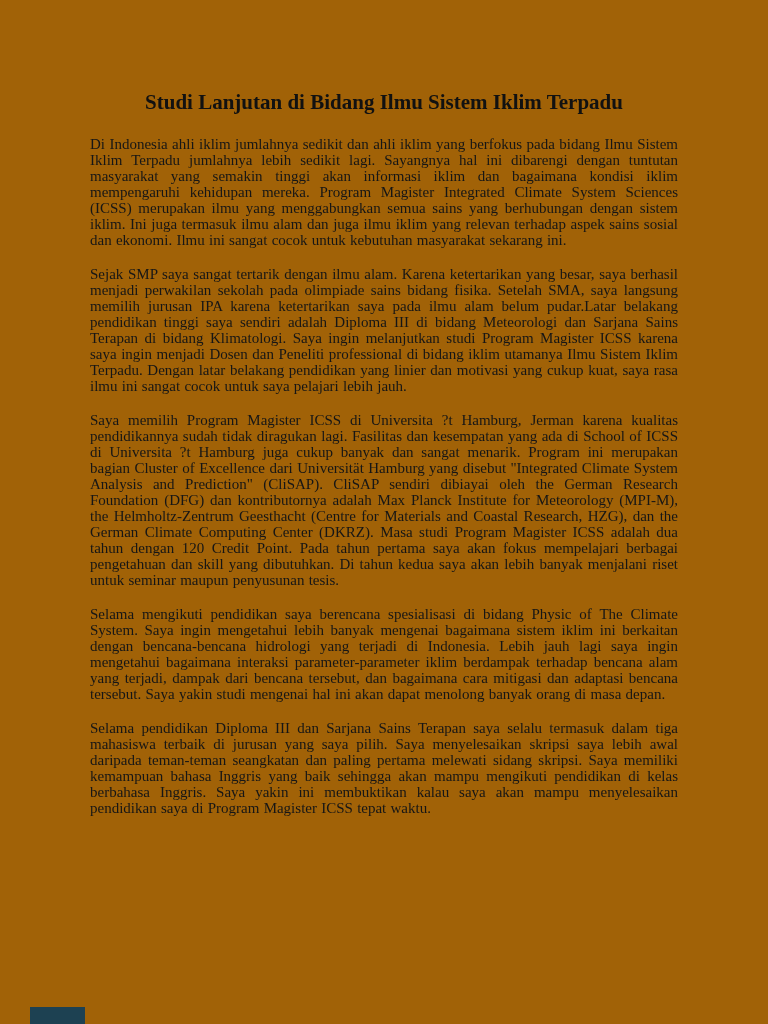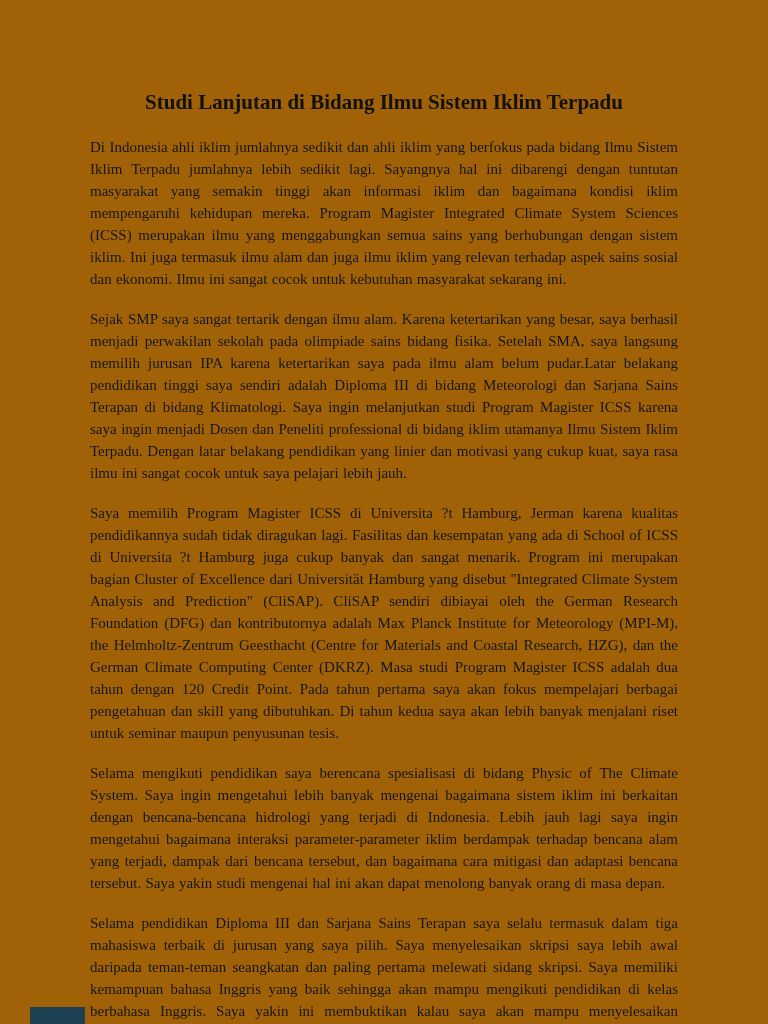--- a/index.html
+++ b/index.html
@@ -30,21 +30,21 @@
   }
   .doc-body {
     position: absolute;
     top: 136px;
     left: 90px;
     width: 588px;
   }
   .para {
     margin: 0 0 18px 0;
     font-size: 15px;
-    line-height: 22px;
+    line-height: 16px;
     text-align: justify;
     color: #161616;
     word-spacing: 0.5px;
   }
   .footer-fragment {
     position: absolute;
     left: 30px;
     top: 1007px;
     width: 55px;
     height: 17px;

